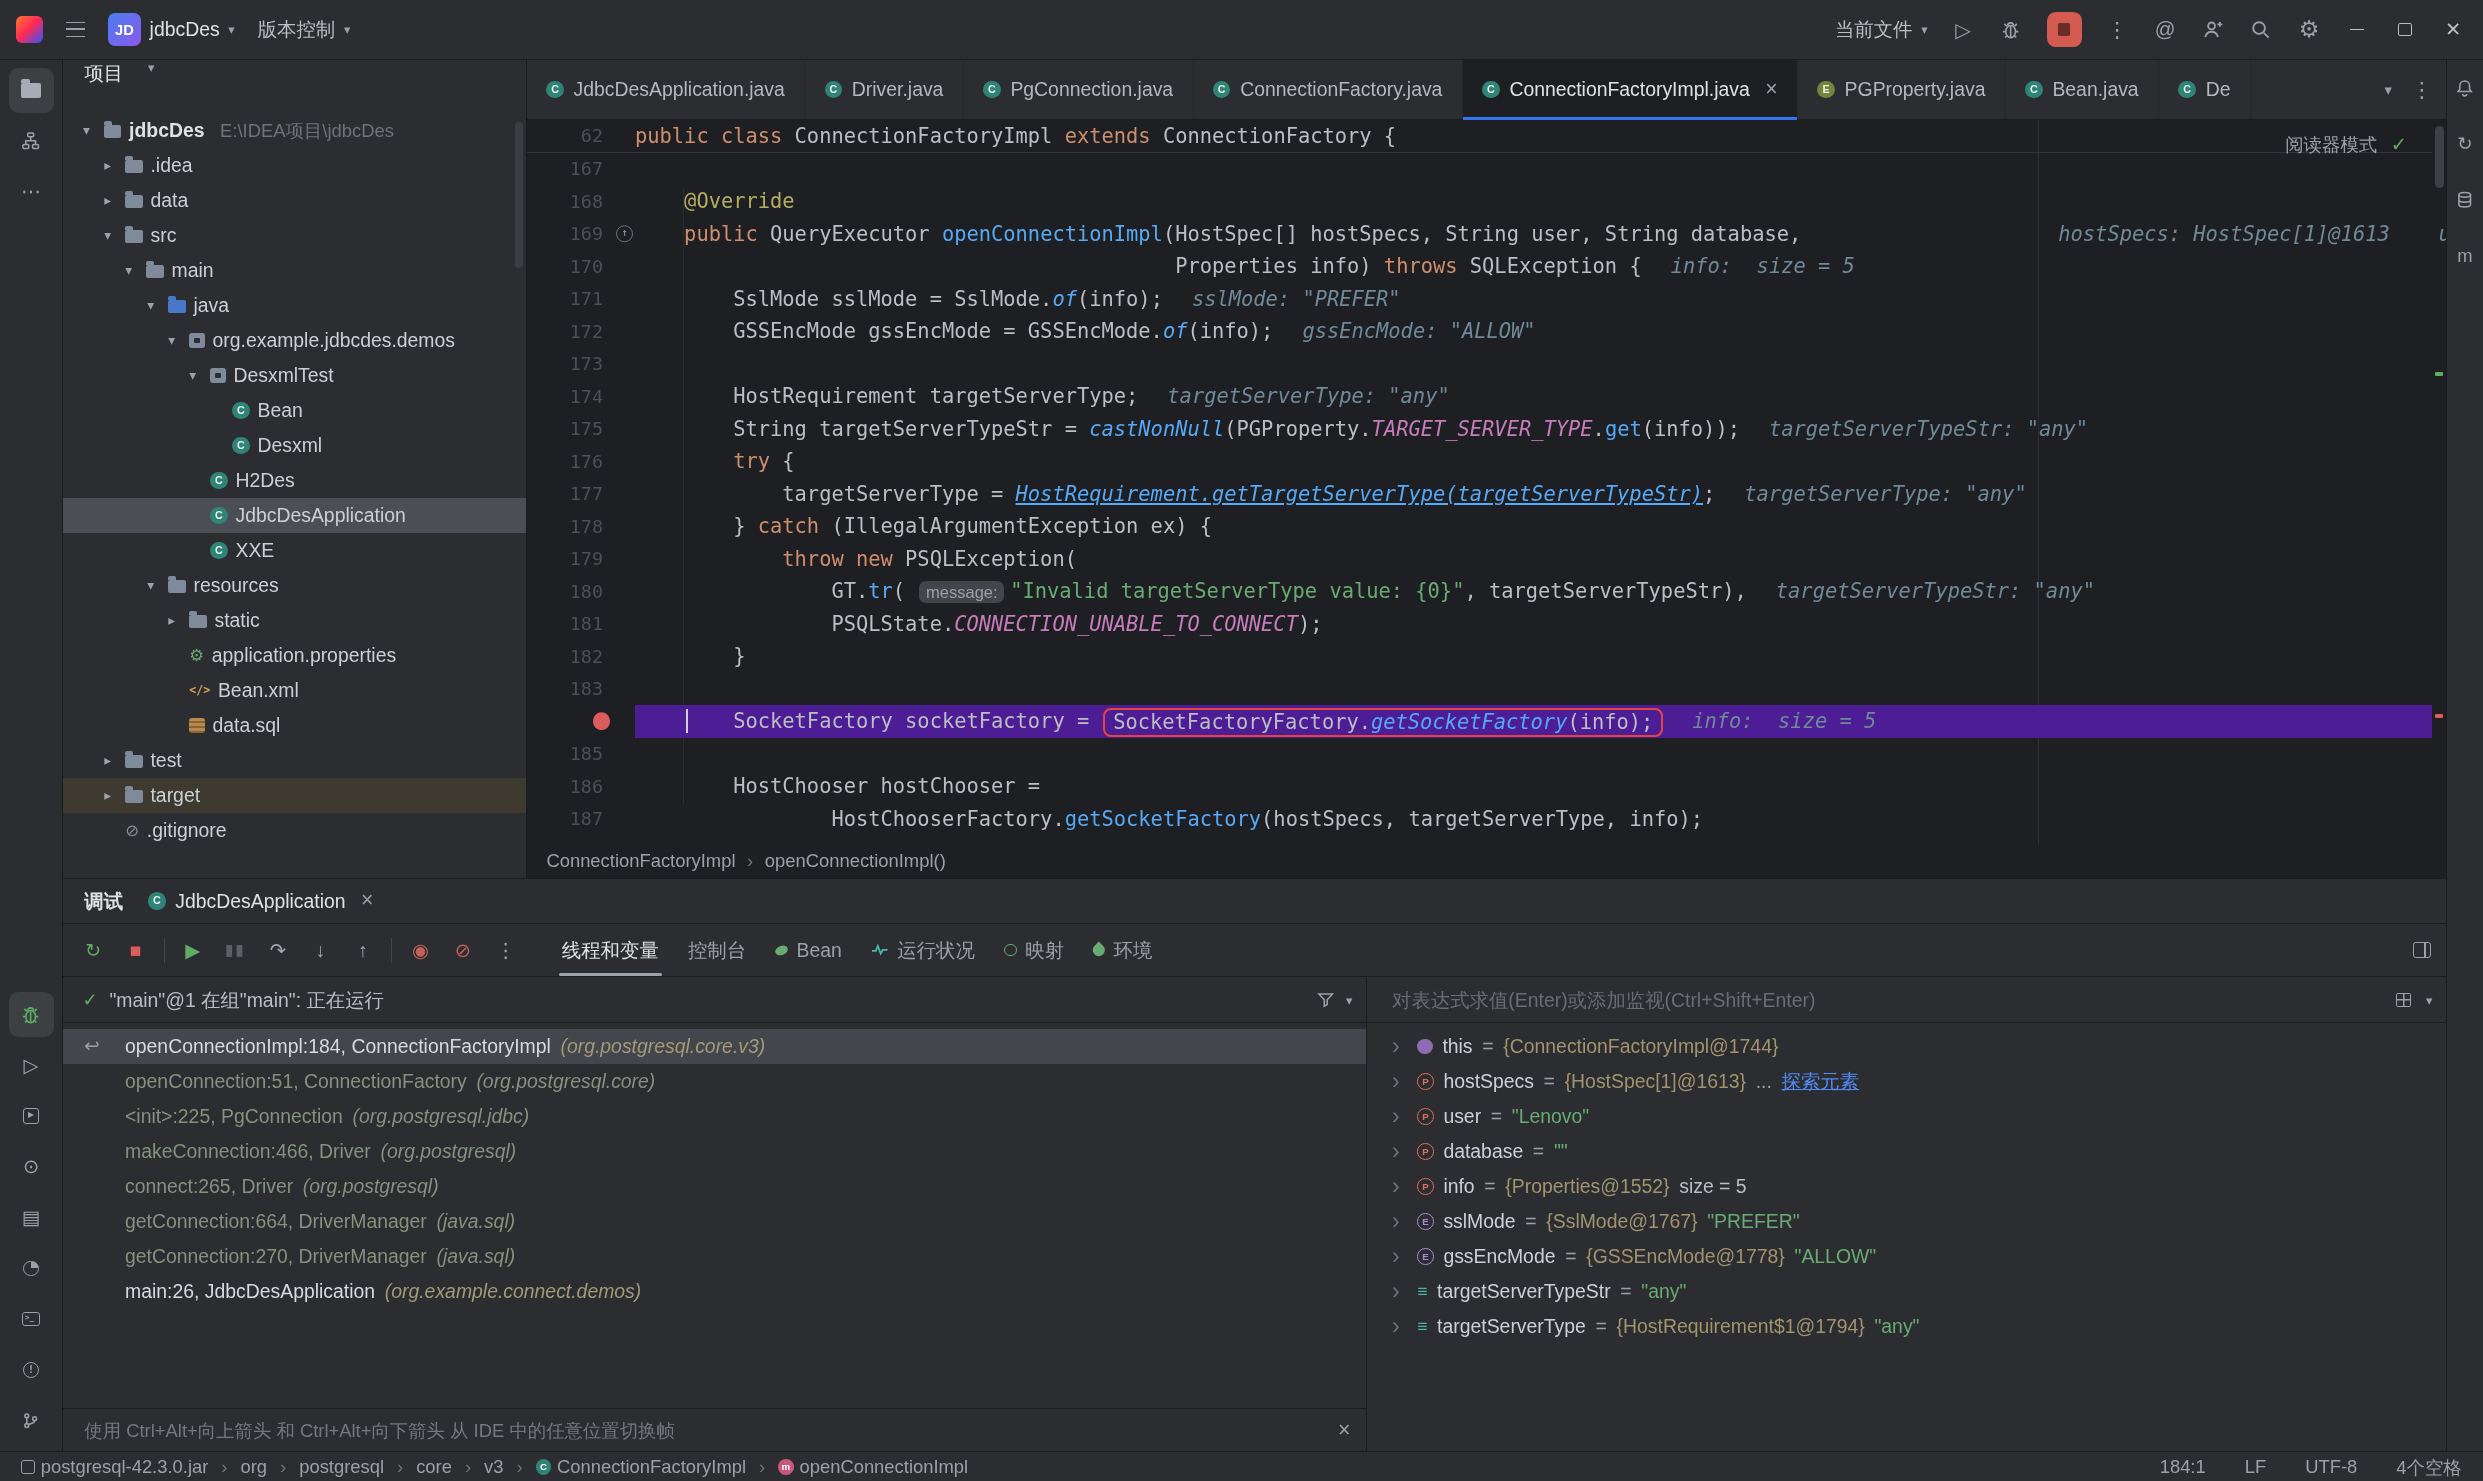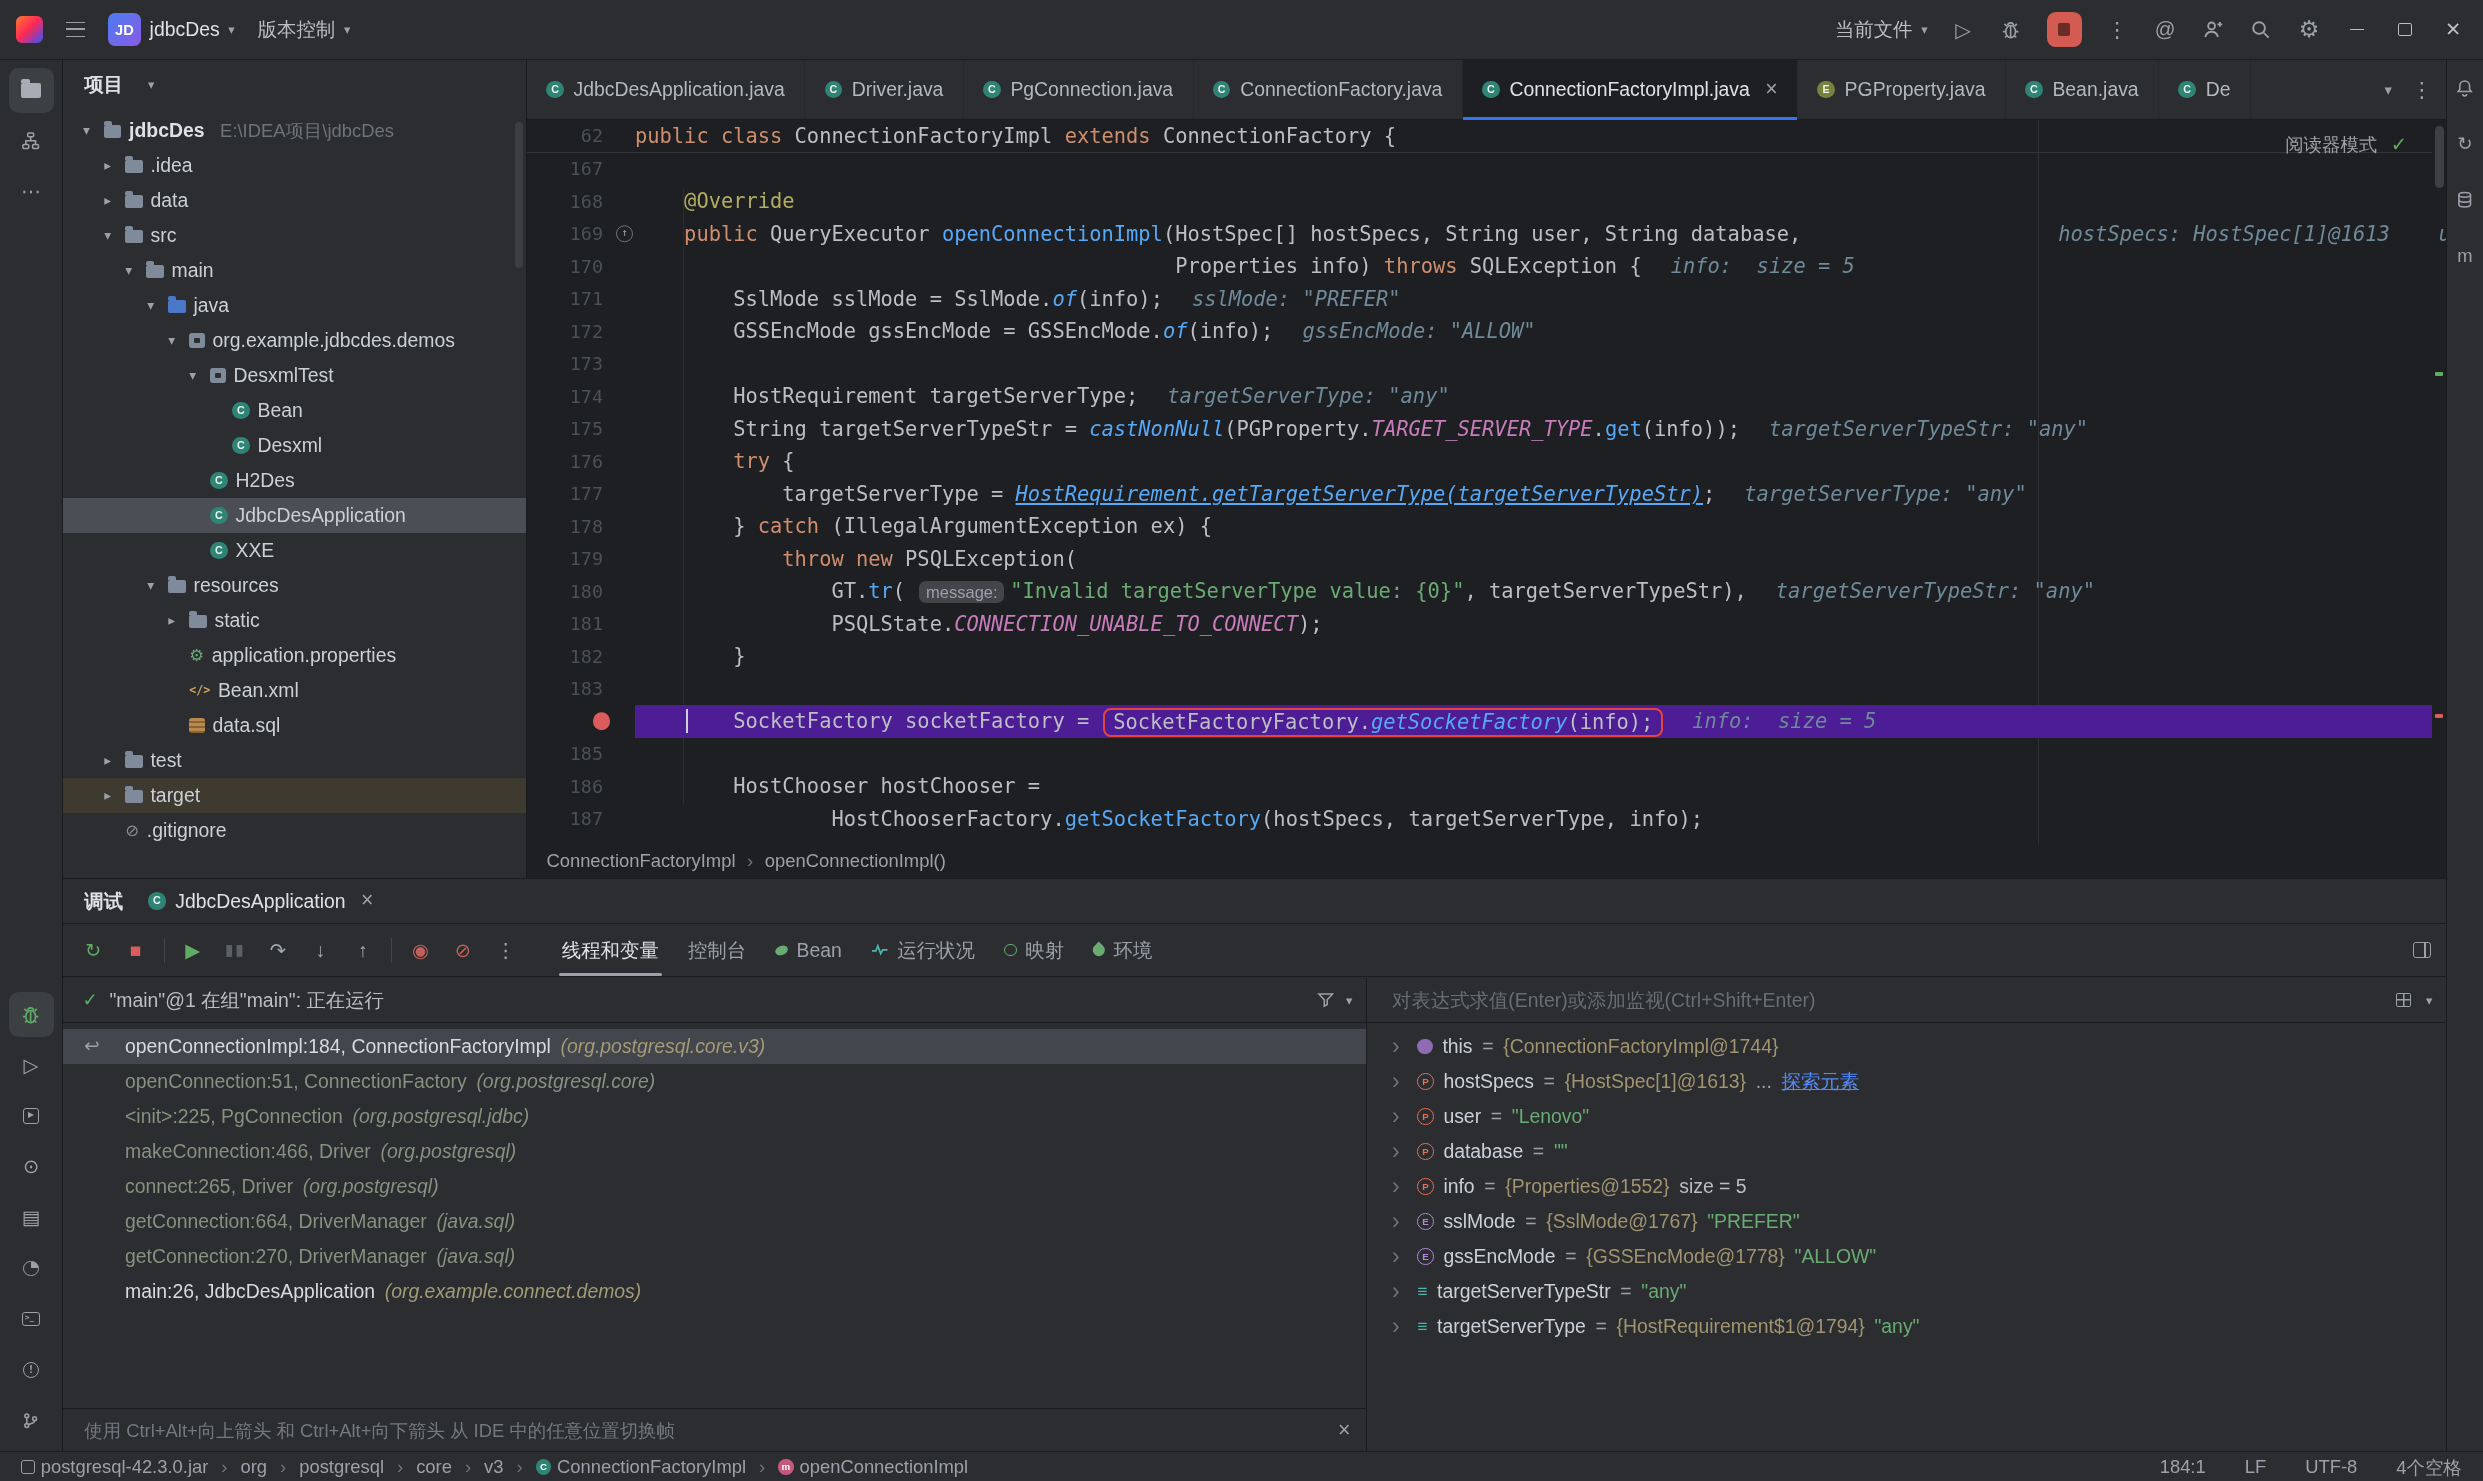--- a/index.html
+++ b/index.html
@@ -37,21 +37,21 @@
 .ic-serv{width:15.5px;height:15.5px;border:1.6px solid #9da0a8;border-radius:2.9px;font-size:7.8px;line-height:12.6px;text-align:center;color:#9da0a8}
 .ic-term{width:18.4px;height:14.6px;border:1.6px solid #9da0a8;border-radius:2.9px;position:relative}
 .ic-term::after{content:">_";position:absolute;left:1.9px;top:0px;font:700 7.8px "DejaVu Sans Mono",monospace;color:#9da0a8}
 .ic-prob{width:16.5px;height:16.5px;border:1.6px solid #9da0a8;border-radius:50%;text-align:center;font:700 10.7px/13.6px "Liberation Sans",sans-serif;color:#9da0a8}
 .ic-quad{width:15.5px;height:15.5px;border:1.6px solid #9da0a8;border-radius:50%;background:conic-gradient(#9da0a8 0 90deg,transparent 90deg)}
 .sfold{width:19.4px;height:14.6px;background:#a8adb5;border-radius:1.9px;position:relative}
 .sfold::before{content:"";position:absolute;top:-3.9px;left:0;width:8.7px;height:3.9px;background:inherit;border-radius:1.9px 1.9px 0 0}
 
 
 #project-panel{position:absolute;left:63px;top:60px;width:464px;height:818px;background:#2b2d30;border-right:1px solid #1a1b1e;z-index:4;overflow:hidden}
-.pp-header{height:49px;display:flex;align-items:center;gap:25px;padding-left:21.3px;color:#dfe1e5;font-weight:700}
+.pp-header{height:49px;display:flex;align-items:flex-start;gap:25px;padding-left:21.3px;color:#dfe1e5;font-weight:400}
 #tree{padding-top:3.9px}
 .trow{height:35px;display:flex;align-items:center;gap:7.8px;color:#ccd0d6;cursor:pointer;white-space:nowrap}
 .trow.selected{background:#4b4e55}
 .trow.highlight{background:#3e3a30}
 .tchev{width:19.4px;text-align:center;color:#9da0a8;font-size:13.6px;flex:none}
 .tlabel.bold{font-weight:700;color:#dfe1e5}
 .tsuffix{color:#6f737a;margin-left:7.8px;font-size:18.4px}
 .fo{width:17.5px;height:12.6px;background:#7f8b9a;border-radius:1.9px;position:relative;flex:none;margin-top:1.9px}
 .fo::before{content:"";position:absolute;top:-3.9px;left:0;width:7.8px;height:3.9px;background:inherit;border-radius:1.9px 1.9px 0 0}
 .fo.src{background:#4a78c8}

